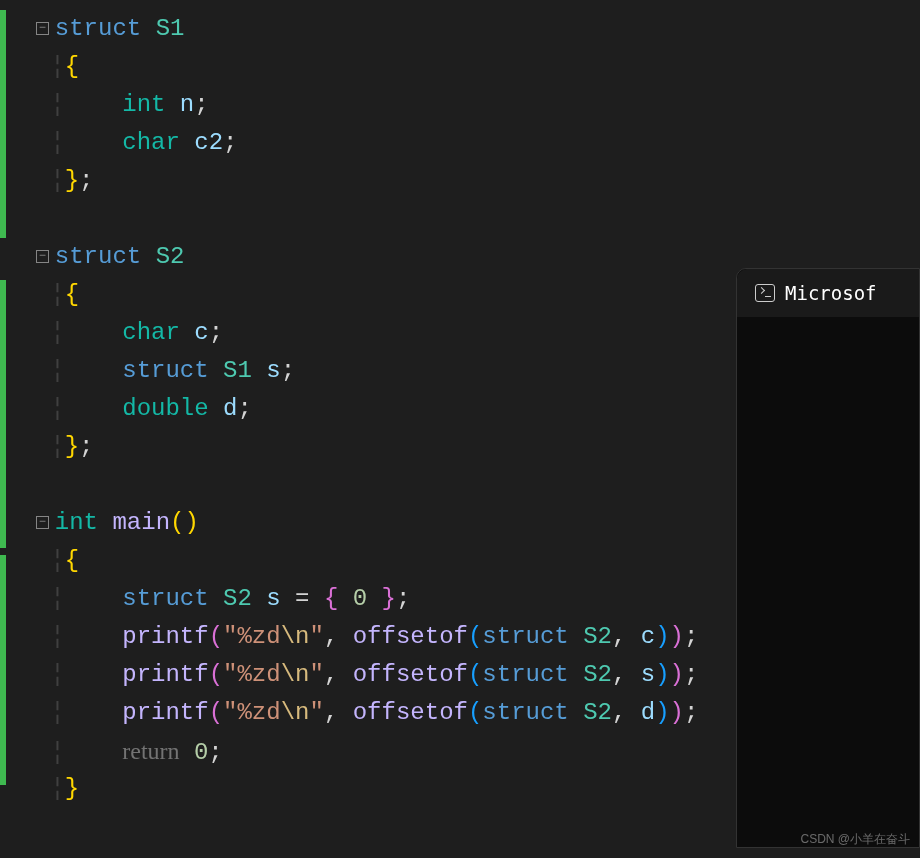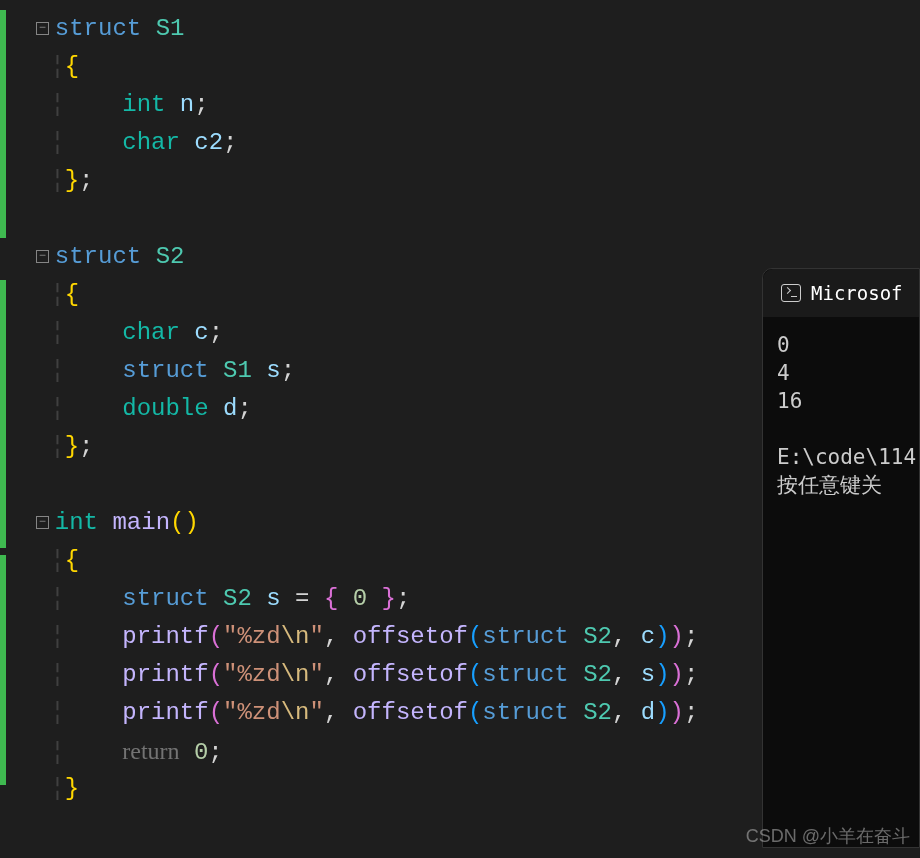--- a/index.html
+++ b/index.html
@@ -63,21 +63,21 @@
   .string { color: #ce9178; }
   .escape { color: #d7ba7d; }
   .number { color: #b5cea8; }
   .keyword { color: #737373; font-family: Liberation Serif, serif; }
   .op { color: #d4d4d4; }
 
   .console {
     position: absolute;
     right: 0;
     top: 268px;
-    width: 158px;
+    width: 184px;
     height: 580px;
     background: #0c0c0c;
     border-top-left-radius: 10px;
     border: 1px solid #333;
     color: #cccccc;
     font-family: "Consolas", monospace;
     font-size: 21px;
     overflow: hidden;
   }
   .console-titlebar {
@@ -116,21 +116,21 @@
   .console-body {
     padding: 14px 0 0 14px;
     line-height: 28px;
     white-space: pre;
   }
   .watermark {
     position: absolute;
     bottom: 10px;
     right: 10px;
     color: rgba(200,200,200,0.5);
-    font-size: 18px;
+    font-size: 12px;
     font-family: sans-serif;
   }
 </style>
 </head>
 <body>
 
 <div class="modified-bar bar1"></div>
 <div class="modified-bar bar2"></div>
 <div class="modified-bar bar3"></div>
 
@@ -159,21 +159,15 @@
   <div class="line">   <span class="guide">¦</span>    <span class="func">printf</span><span class="paren-purple">(</span><span class="string">"</span><span class="string">%zd</span><span class="escape">\n</span><span class="string">"</span><span class="op">, </span><span class="func">offsetof</span><span class="paren-blue">(</span><span class="kw-struct">struct</span> <span class="typename">S2</span><span class="op">, </span><span class="var">d</span><span class="paren-blue">)</span><span class="paren-purple">)</span><span class="semi">;</span></div>
   <div class="line">   <span class="guide">¦</span>    <span class="keyword">return</span> <span class="number">0</span><span class="semi">;</span></div>
   <div class="line">   <span class="guide">¦</span><span class="brace-yellow">}</span></div>
 </div>
 
 <div class="console">
   <div class="console-titlebar">
     <span class="console-icon"></span>
     <span class="console-title">Microsof</span>
   </div>
-  <div class="console-body"><span>0</span>
-<span>4</span>
-<span>16</span>
-
-<span>E:\code\114</span>
-<span>按任意键关</span></div>
 </div>
 
 <div class="watermark">CSDN @小羊在奋斗</div>
 
 </body></html>

